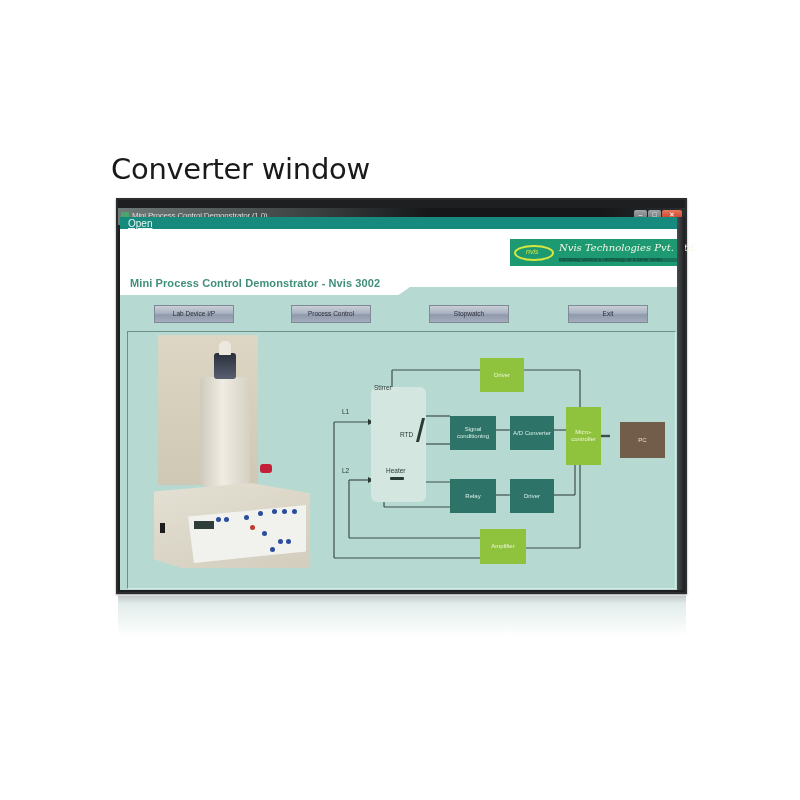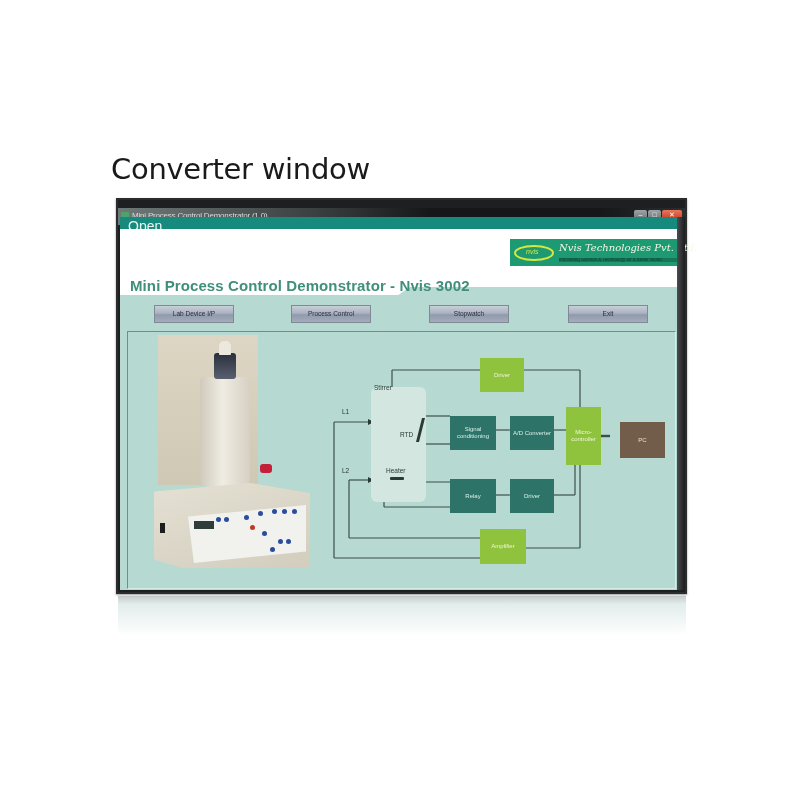--- a/index.html
+++ b/index.html
@@ -38,28 +38,28 @@
     background: #b6d9d1;
   }
   .scrollbar-strip {
     position: absolute; top: 17px; right: 0; width: 8px; bottom: 2px;
     background: linear-gradient(to right, #4a4d50, #1a1c1e);
   }
   .menubar {
     position: absolute; left: 0; top: 0; right: 0; height: 12px; background: #168a7c;
   }
   .menu-item {
-    position: absolute; left: 8px; top: 1px; font-size: 14px; color: #e9f5f2; text-decoration: underline;
+    position: absolute; left: 8px; top: 1px; font-size: 10px; color: #e9f5f2; text-decoration: underline;
   }
 
   .header-band {
     position: absolute; left: 0; top: 12px; right: 0; height: 63px; background: #ffffff;
   }
   .app-title {
-    position: absolute; left: 10px; top: 60px; font-size: 15px; font-weight: bold;
+    position: absolute; left: 10px; top: 60px; font-size: 11px; font-weight: bold;
     color: #3f8f7b; letter-spacing: 0.1px; white-space: nowrap;
   }
   .slant-white {
     position: absolute; top: 58px; left: 0; width: 340px; height: 14px;
     background: #ffffff;
     clip-path: polygon(0 0, 100% 0, 96% 100%, 0 100%);
   }
   .slant-teal {
     position: absolute; top: 58px; left: 0; right: 0; height: 14px;
     background: #b6d9d1;

